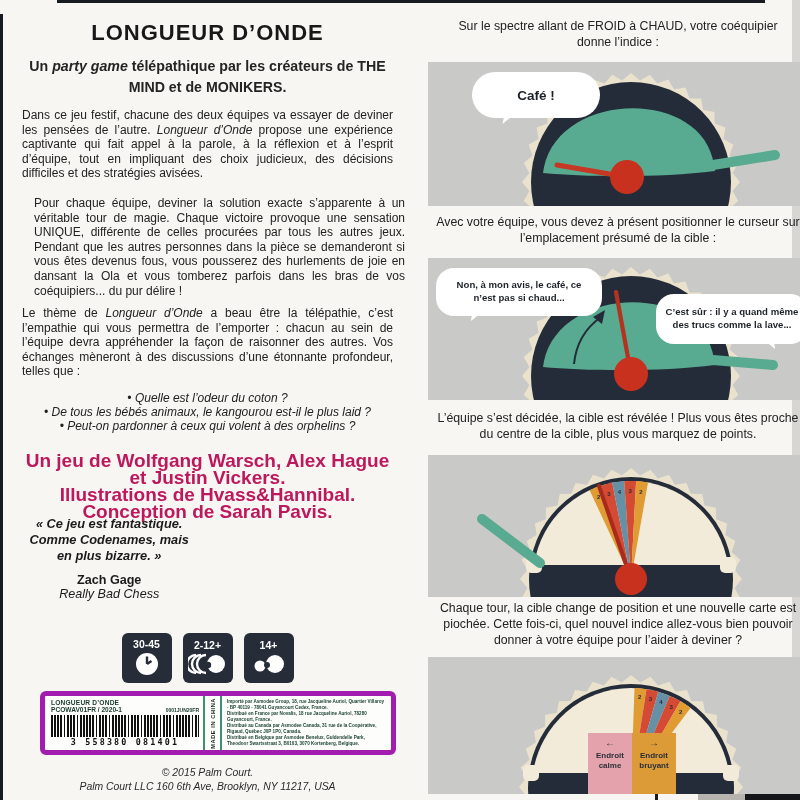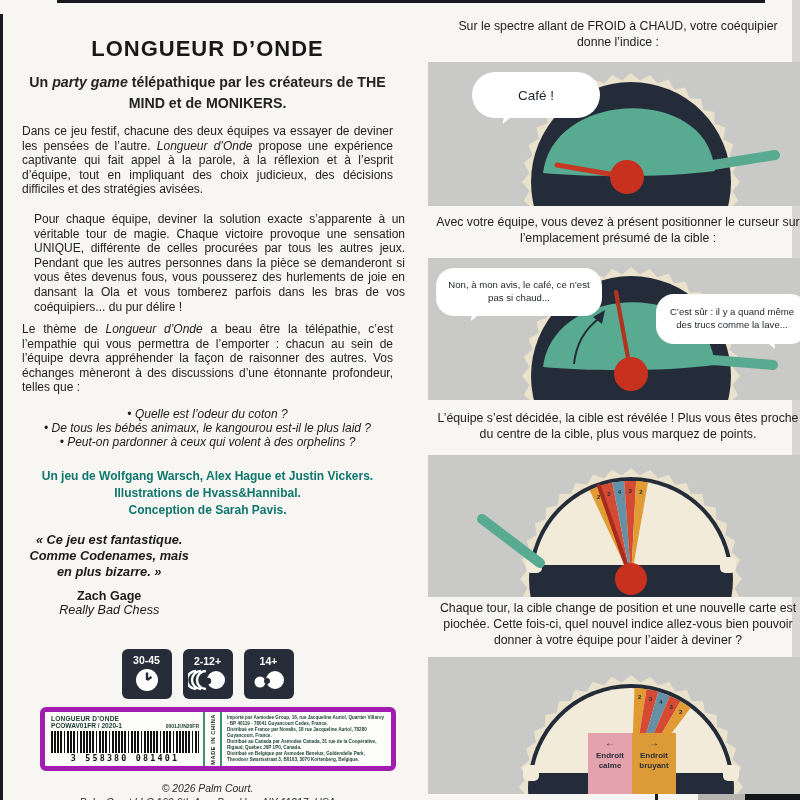--- a/index.html
+++ b/index.html
@@ -7,29 +7,29 @@
         font-family:"Liberation Sans",sans-serif;color:#1f1f1f;}
   
   .edge-top{position:absolute;left:57px;top:0;width:708px;height:3px;background:#171a20;}
   .edge-left{position:absolute;left:0;top:14px;width:3px;height:786px;background:#171a20;}
   .edge-right{position:absolute;right:0;top:0;width:8px;height:800px;background:#d8d6d3;}
   .corner-black{position:absolute;left:745px;top:762px;width:55px;height:38px;background:#14161a;}
   .corner-gray{position:absolute;left:698px;top:767px;width:47px;height:33px;background:#b7b4b0;}
   .corner-line{position:absolute;left:655px;top:770px;width:3px;height:30px;background:#1a1a1a;}
 
   
-  .left-col{position:absolute;left:22px;top:16px;width:371px;height:660px;}
+  .left-col{position:absolute;left:22px;top:0;width:371px;height:660px;}
   .title{position:absolute;top:20px;width:100%;text-align:center;font-size:22px;font-weight:bold;letter-spacing:1px;color:#181818;}
   .subtitle{position:absolute;top:56px;width:100%;text-align:center;font-size:14.2px;font-weight:bold;line-height:1.45;color:#242424;}
   .subtitle .it{font-style:italic;}
   .para{position:absolute;width:100%;font-size:12px;line-height:14.6px;text-align:justify;color:#222;}
   .para .it{font-style:italic;}
   .p1{top:108px;} .p2{top:196px;margin-left:12px;} .p3{top:306px;}
   .bullets{position:absolute;top:391px;width:100%;text-align:center;font-style:italic;font-size:12px;line-height:14px;color:#222;}
-  .credits{position:absolute;top:452px;width:100%;text-align:center;font-weight:bold;font-size:12px;line-height:17px;color:#0f766e;}
+  .credits{position:absolute;top:452px;width:100%;text-align:center;font-weight:bold;font-size:19px;line-height:17px;color:#be185d;}
   .quotes{position:absolute;top:516px;width:100%;display:flex;justify-content:space-between;}
   .quote{width:47%;text-align:center;}
   .qtext{font-weight:bold;font-style:italic;font-size:12.8px;line-height:16px;color:#1b1b1b;}
   .qauthor{margin-top:9px;font-weight:bold;font-size:12.6px;color:#1b1b1b;}
   .qsource{font-style:italic;font-size:12.6px;color:#1b1b1b;}
   .badges{position:absolute;top:633px;width:100%;display:flex;justify-content:center;gap:11px;}
   .badge{width:50px;height:50px;background:#262d38;border-radius:6px;display:flex;flex-direction:column;align-items:center;justify-content:center;}
   .badge-label{color:#fff;font-weight:bold;font-size:10.5px;line-height:1;margin-bottom:2px;}
   .badge svg{display:block;}
 
@@ -55,21 +55,21 @@
   .h2{top:214px;} .h2>div{max-width:368px;}
   .h3{top:410px;} .h3>div{max-width:376px;}
   .h4{top:600px;} .h4>div{max-width:380px;}
   .panel{position:absolute;left:0;width:380px;background:#c9c9c7;overflow:hidden;}
   .panel svg{position:absolute;left:0;top:0;width:100%;height:100%;}
   .panel1{top:62px;height:144px;}
   .panel2{top:258px;height:142px;}
   .panel3{top:455px;height:142px;}
   .panel4{top:657px;height:137px;}
 
-  .bubble{position:absolute;background:#fff;border-radius:18px;color:#1d2129;font-weight:normal;text-align:center;
+  .bubble{position:absolute;background:#fff;border-radius:18px;color:#1d2129;font-weight:bold;text-align:center;
           display:flex;align-items:center;justify-content:center;box-sizing:border-box;}
   .bubble::after{content:"";position:absolute;border:7px solid transparent;}
   .bubble1{left:44px;top:10px;width:128px;height:46px;font-size:13.5px;border-radius:23px;}
   .bubble1::after{left:26px;bottom:-13px;border-top:14px solid #fff;transform:skewX(-35deg);}
   .bubble2l{left:8px;top:10px;width:166px;height:48px;font-size:9.6px;line-height:1.35;padding:4px 10px;}
   .bubble2l::after{left:30px;bottom:-12px;border-top:13px solid #fff;transform:skewX(-35deg);}
   .bubble2r{right:0px;top:36px;width:152px;height:50px;font-size:9.6px;line-height:1.35;padding:4px 8px;}
   .bubble2r::after{right:28px;bottom:-12px;border-top:13px solid #fff;transform:skewX(35deg);}
 
   .card{position:absolute;top:76px;width:44px;height:61px;display:flex;flex-direction:column;align-items:center;
@@ -171,21 +171,21 @@
       </div>
       <div class="stk-legal">
         <div>Importé par Asmodee Group, 18, rue Jacqueline Auriol, Quartier Villaroy - BP 40119 - 78041 Guyancourt Cedex, France.</div>
         <div>Distribué en France par Novalis, 18 rue Jacqueline Auriol, 78280 Guyancourt, France.</div>
         <div>Distribué au Canada par Asmodee Canada, 31 rue de la Coopérative, Rigaud, Québec J0P 1P0, Canada.</div>
         <div>Distribué en Belgique par Asmodee Benelux, Guldendelle Park, Theodoor Swartsstraat 3, B0103, 3070 Kortenberg, Belgique.</div>
       </div>
     </div>
 
     <div class="copyright">
-      <div>© 2026 Palm Court.</div>
+      <div>© 2015 Palm Court.</div>
       <div>Palm Court LLC 160 6th Ave, Brooklyn, NY 11217, USA</div>
     </div>
   </div>
 
   <div class="right-col">
 
     <div class="rheader h1">
         <div>Sur le spectre allant de FROID à CHAUD, votre coéquipier donne l’indice :</div>
       </div>
     <div class="panel panel1">

